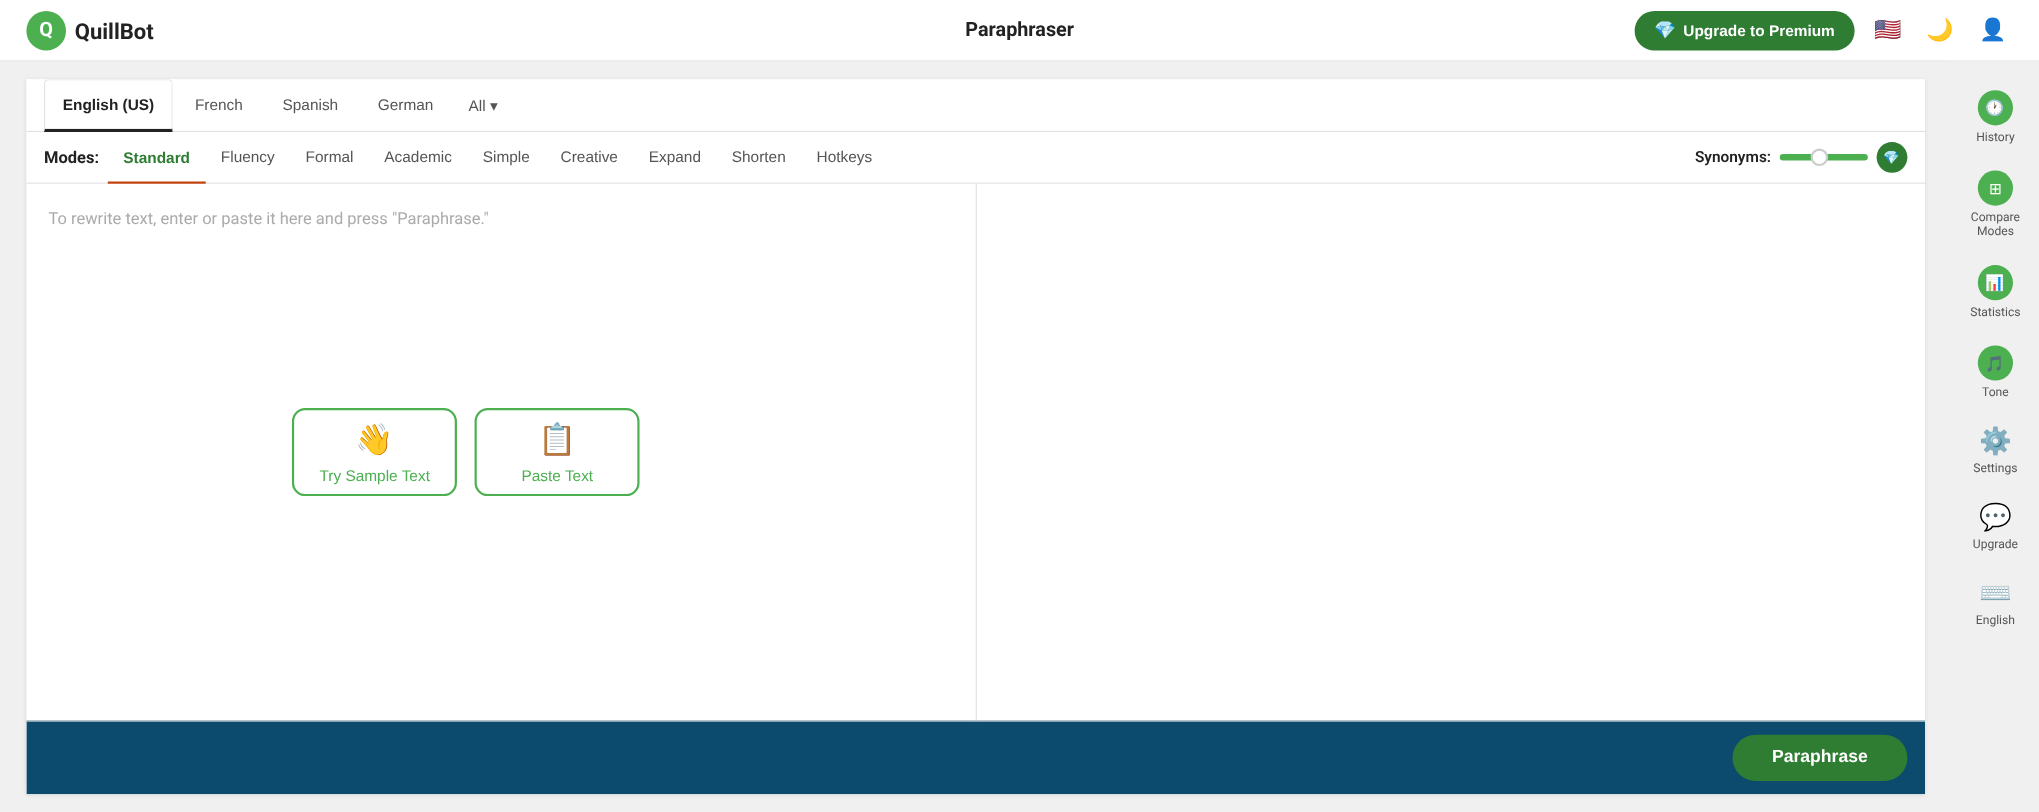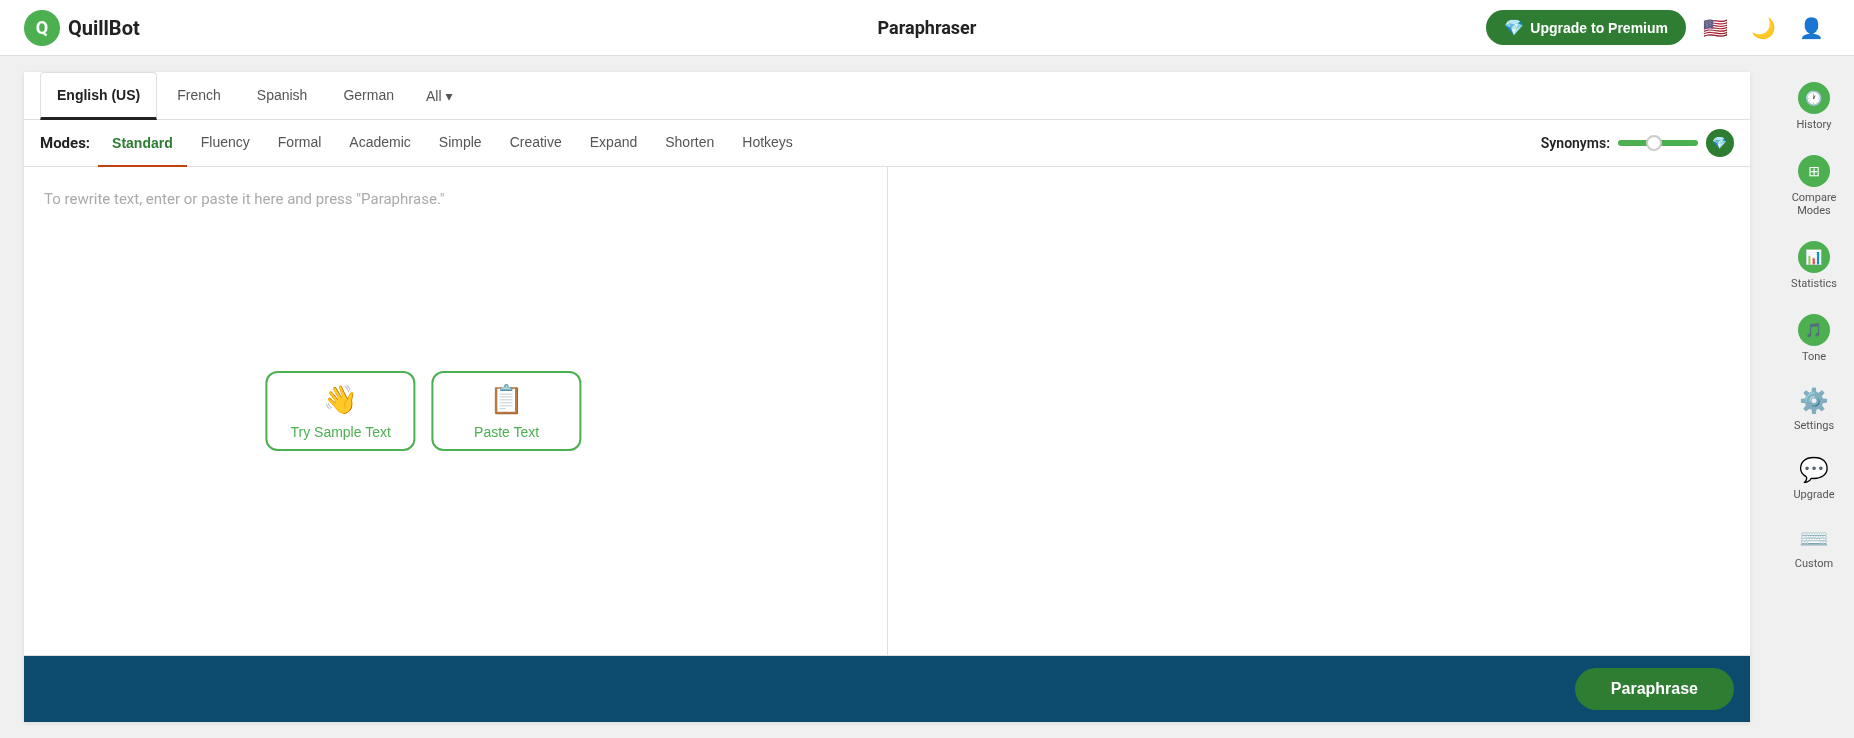--- a/index.html
+++ b/index.html
@@ -261,17 +261,17 @@
       <span>Settings</span>
     </div>
 
     <div class="sidebar-item">
       <span class="sidebar-icon" style="font-size:24px;">💬</span>
       <span>Upgrade</span>
     </div>
 
     <div class="sidebar-item">
       <span class="sidebar-icon" style="font-size:24px;">⌨️</span>
-      <span>Custom</span>
+      <span>English</span>
     </div>
 
   </div>
 </div>
 
 </body></html>

